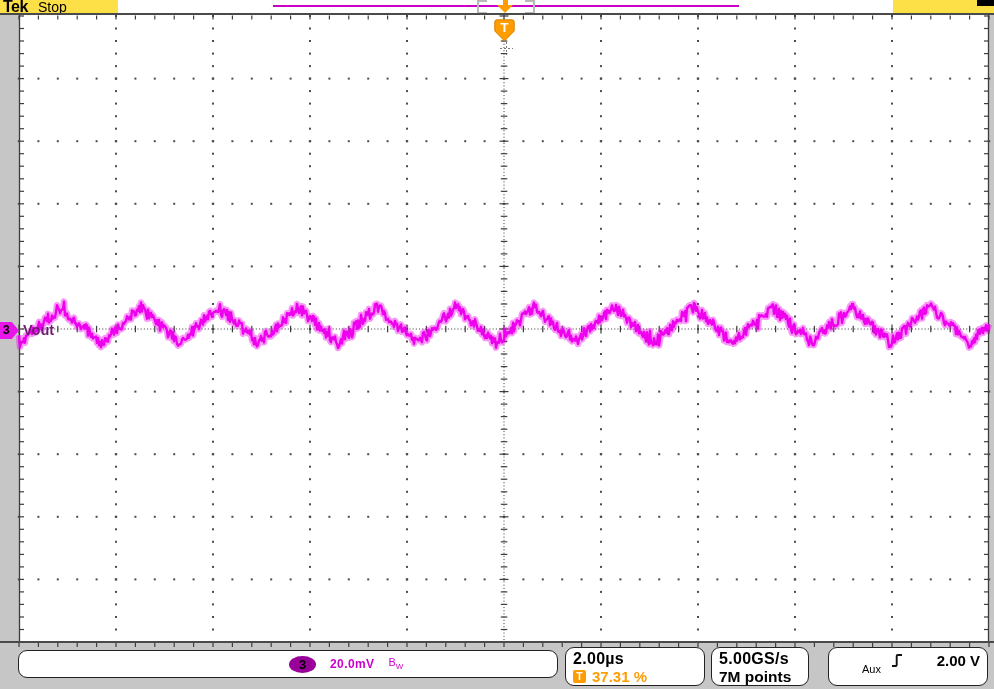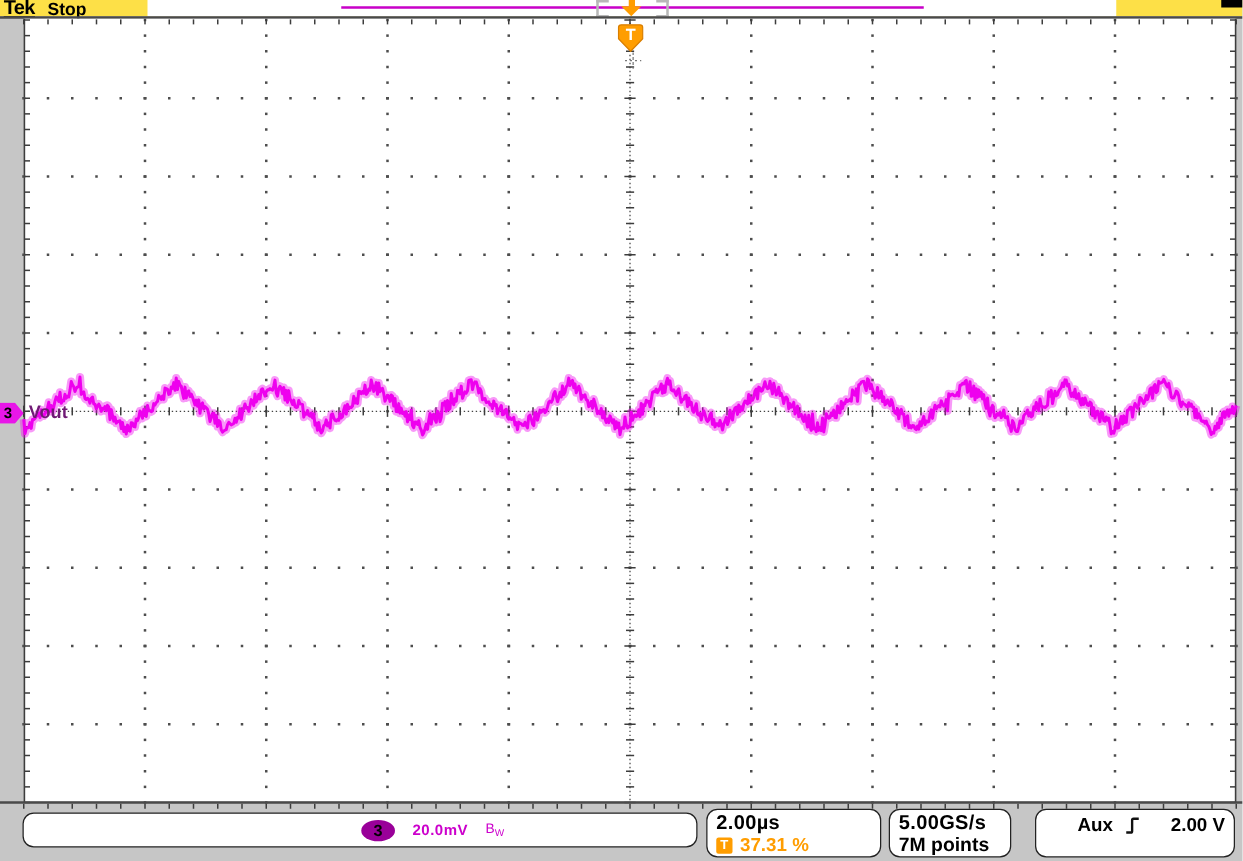--- a/index.html
+++ b/index.html
@@ -7,21 +7,21 @@
     width:994px;height:689px;position:relative;overflow:hidden;
     background:#c6c6c6;
     font-family:"Liberation Sans","DejaVu Sans",sans-serif;
     -webkit-font-smoothing:antialiased;
   }
   .abs{position:absolute;}
   
   .topbar{left:0;top:0;width:994px;height:13px;background:#fde047;}
   .logo{left:3px;top:0;font-size:16px;font-weight:bold;color:#000;line-height:13px;
         border-bottom:1.5px solid #000;letter-spacing:-0.5px;}
-  .acqstatus{left:38px;top:0;font-size:14px;font-weight:700;color:#000;line-height:14px;}
+  .acqstatus{left:38px;top:0;font-size:14px;font-weight:400;color:#000;line-height:14px;}
   .recordbar{left:118px;top:0;width:775px;height:13px;background:#ffffff;}
   .recline{left:155px;top:5px;width:466px;height:2px;background:#c800c8;}
   .brk{top:0;width:8px;height:10px;border:2px solid #b8b8b8;}
   .brkL{left:359px;border-right:none;}
   .brkR{left:407px;border-left:none;}
   .trigstem{left:385px;top:0;width:5px;height:6px;background:#ff9d00;}
   .trighead{left:379px;top:5px;width:0;height:0;border-left:8px solid transparent;
             border-right:8px solid transparent;border-top:8px solid #ff9d00;}
   .topright-block{left:977px;top:0;width:17px;height:6px;background:#000;}
   .septop{left:0;top:13px;width:994px;height:2px;background:#4a4a4a;}
@@ -56,21 +56,21 @@
   .box2{left:565px;top:647px;width:140px;height:39px;padding:2px 0 12px 7px;}
   .box3{left:711px;top:647px;width:98px;height:39px;padding:2px 0 0 7px;}
   .box4{left:828px;top:647px;width:160px;height:39px;padding:4px 7px 0 33px;
         display:flex;align-items:flex-start;}
   .l1{font-size:16px;font-weight:700;color:#000;letter-spacing:0.3px;line-height:17px;}
   .l2{display:flex;align-items:center;gap:6px;margin-top:1px;}
   .tbadge{display:inline-block;width:13px;height:13px;background:#ff9d00;border-radius:2px;
           color:#fff;font-size:10.5px;font-weight:bold;text-align:center;line-height:13px;}
   .tpos{color:#ff9d00;font-size:15px;font-weight:700;}
   .l2b{font-size:15.5px;font-weight:700;color:#000;margin-top:1px;line-height:17px;}
-  .trigsrc{font-size:15px;font-weight:700;color:#000;}
+  .trigsrc{font-size:11px;font-weight:400;color:#000;margin-top:11px;}
   .edge{margin-left:10px;margin-top:1px;}
   .tlevel{margin-left:auto;font-size:15px;font-weight:700;color:#000;}
 </style>
 </head>
 <body>
 
 <div>
 
   <div class="abs topbar">
     <span class="abs logo">Tek</span>

